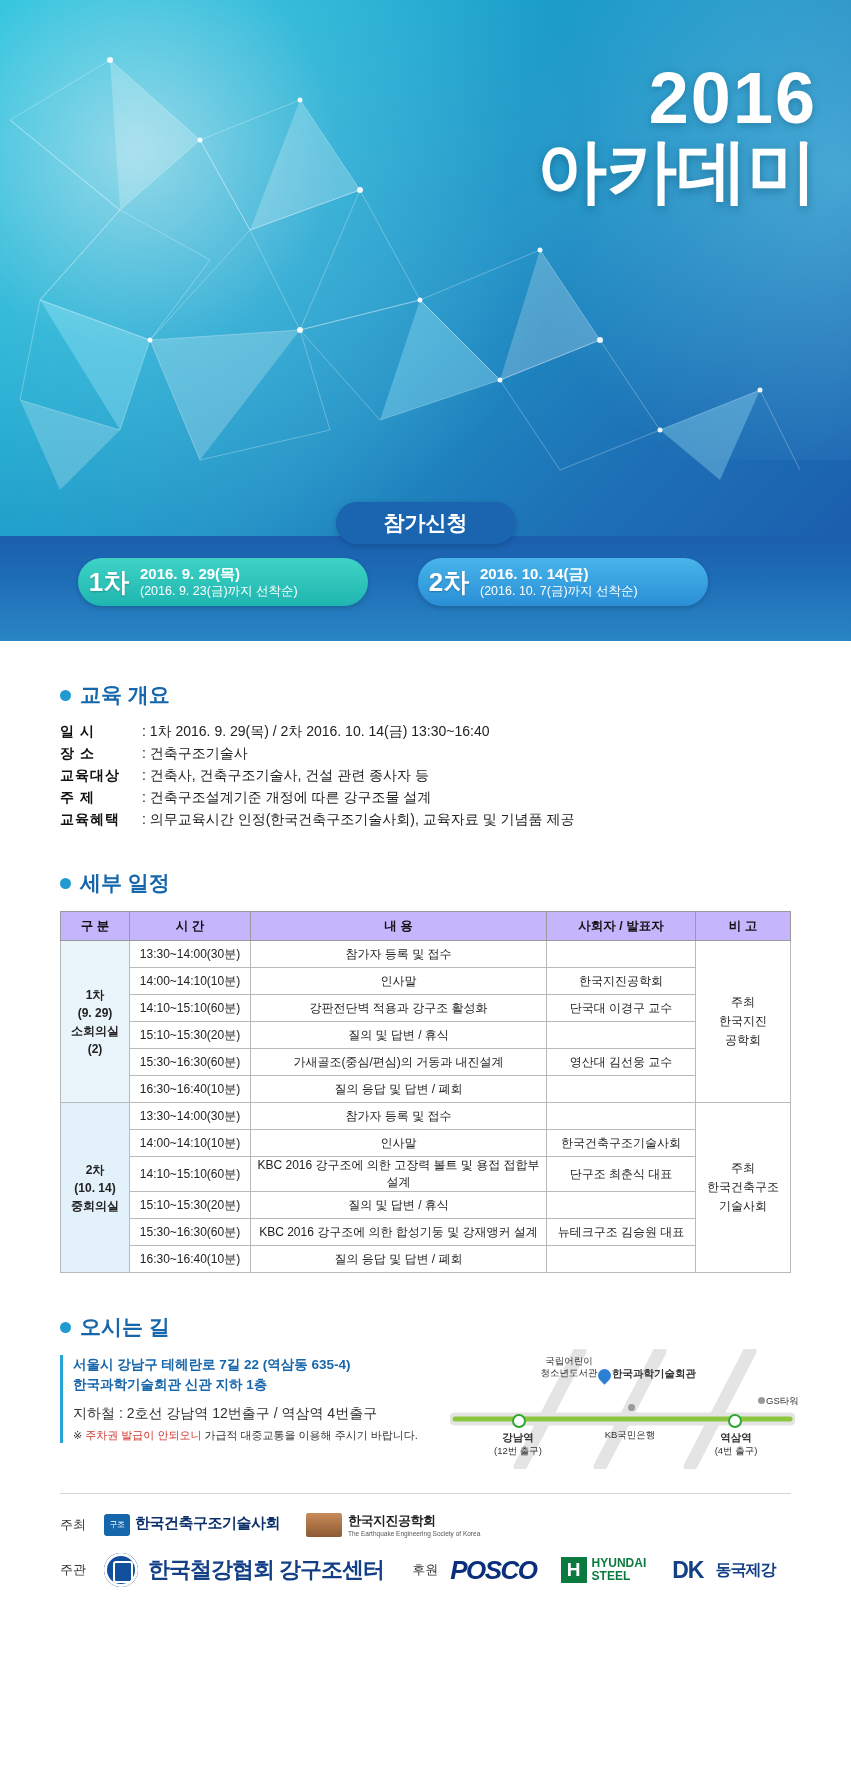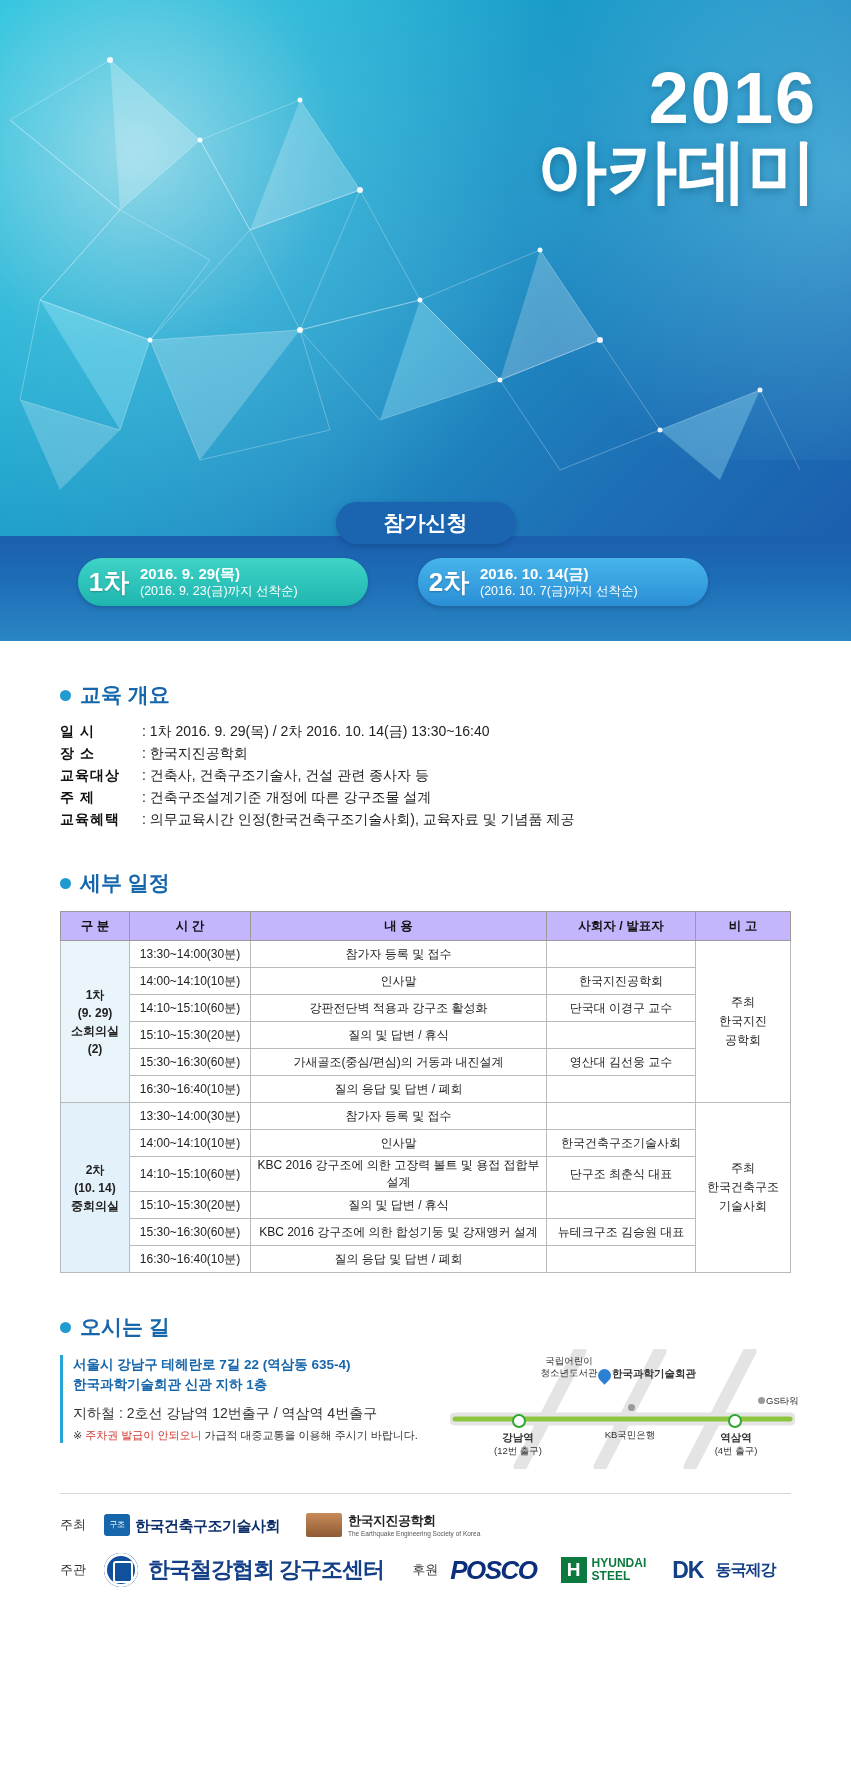--- a/index.html
+++ b/index.html
@@ -102,21 +102,21 @@
   .mm-lbl{position:absolute;font-size:9.5px;color:#333;text-align:center;line-height:1.3;}
   .mm-lbl b{font-size:10.5px;}
   .mm-pin{position:absolute;width:13px;height:13px;border-radius:50% 50% 50% 0;background:#2b7fd4;transform:rotate(-45deg);}
   .mm-grey{position:absolute;width:7px;height:7px;border-radius:50%;background:#9a9a9a;}
 
   
   .divider{height:1px;background:#d6d6d6;margin:18px 0 0 0;}
   .footer{padding:18px 60px 0 60px;}
   .f-row{display:flex;align-items:center;margin-bottom:16px;}
   .f-lbl{font-size:13px;color:#333;width:44px;flex:none;}
-  .logo-kscs{display:flex;align-items:flex-end;margin-right:26px;}
+  .logo-kscs{display:flex;align-items:flex-start;margin-right:26px;}
   .kscs-mark{width:26px;height:22px;background:#1666ab;border-radius:3px;margin-right:5px;
     color:#fff;font-size:8px;text-align:center;line-height:22px;letter-spacing:-.5px;}
   .kscs-txt{font-size:15px;font-weight:bold;color:#0c2f6b;letter-spacing:-.5px;}
   .logo-eesk{display:flex;align-items:center;}
   .eesk-mark{width:36px;height:24px;background:linear-gradient(180deg,#c98b5a,#8d5a33);margin-right:6px;border-radius:2px;}
   .eesk-txt1{font-size:13px;font-weight:bold;color:#222;letter-spacing:-.5px;}
   .eesk-txt2{font-size:6.5px;color:#555;}
   .ksa-mark{width:34px;height:34px;border-radius:50%;background:#11509d;margin-right:10px;
     position:relative;box-shadow:inset 0 0 0 3px #fff, inset 0 0 0 4px #11509d;}
   .ksa-mark::after{content:"";position:absolute;left:9px;top:8px;width:16px;height:18px;
@@ -217,21 +217,21 @@
       <span class="bullet"></span>
       <span class="title">교육 개요</span>
     </div>
     <div>
       <div class="info-row">
         <div class="k">일     시</div>
         <div class="v">: 1차 2016. 9. 29(목) / 2차 2016. 10. 14(금)  13:30~16:40</div>
       </div>
       <div class="info-row">
         <div class="k">장     소</div>
-        <div class="v">: 한국지진공학회</div>
+        <div class="v">: 건축구조기술사</div>
       </div>
       <div class="info-row">
         <div class="k">교육대상</div>
         <div class="v">: 건축사, 건축구조기술사, 건설 관련 종사자 등</div>
       </div>
       <div class="info-row">
         <div class="k">주     제</div>
         <div class="v">: 건축구조설계기준 개정에 따른 강구조물 설계</div>
       </div>
       <div class="info-row">

